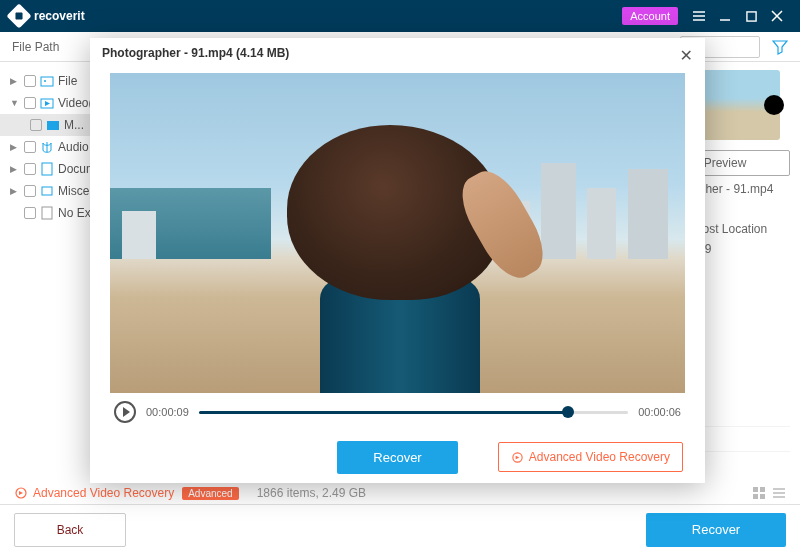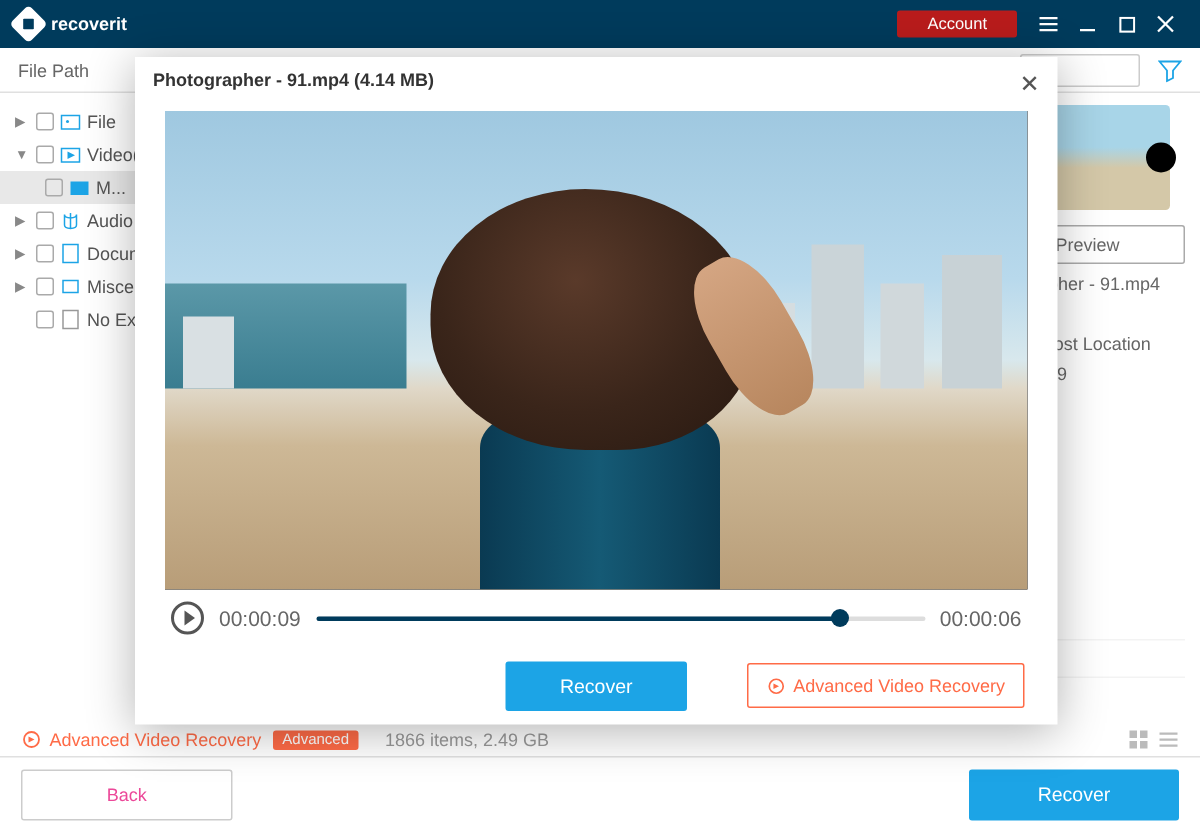--- a/index.html
+++ b/index.html
@@ -2,21 +2,21 @@
 <html><head>
 <meta charset="utf-8">
 <style>
 *{box-sizing:border-box;margin:0;padding:0;font-family:-apple-system,BlinkMacSystemFont,"Segoe UI",Arial,sans-serif;font-size:12px}
 body{width:800px;height:551px;overflow:hidden;background:#fff;position:relative}
 .titlebar{height:32px;background:#003b5c;display:flex;align-items:center;padding:0 10px;color:#fff}
 .logo{display:flex;align-items:center;gap:6px;font-size:15px;font-weight:700}
 .logo-icon{width:18px;height:18px;background:#fff;border-radius:3px;display:flex;align-items:center;justify-content:center;transform:rotate(45deg)}
 .logo-icon::before{content:"";width:10px;height:10px;background:#003b5c;clip-path:polygon(50% 0,100% 50%,50% 100%,0 50%)}
 .spacer{flex:1}
-.account-btn{background:#b91c1c;color:#fff;padding:3px 20px;border:none;border-radius:2px;font-size:11px;margin-right:8px;cursor:pointer}
+.account-btn{background:#d946ef;color:#fff;padding:3px 8px;border:none;border-radius:2px;font-size:11px;margin-right:8px;cursor:pointer}
 .win-btn{width:26px;height:26px;display:flex;align-items:center;justify-content:center;cursor:pointer;color:#fff}
 .toolbar{height:30px;border-bottom:1px solid #e0e0e0;display:flex;align-items:center;padding:0 12px;gap:12px;position:relative}
 .file-path{color:#666;font-size:12px}
 .search-box{margin-left:auto;width:80px;height:22px;border:1px solid #ccc;border-radius:2px}
 .filter-icon{width:16px;height:16px;color:#1ca4e6}
 .main{display:flex;height:420px}
 .sidebar{width:190px;border-right:1px solid #e0e0e0;padding:8px 0;overflow:hidden}
 .tree-item{display:flex;align-items:center;padding:4px 10px;gap:4px;font-size:11px;color:#555;white-space:nowrap}
 .tree-item.selected{background:#e8e8e8}
 .tree-arrow{width:10px;color:#888;font-size:9px}
@@ -29,21 +29,21 @@
 .file-row .nm{flex:0 0 160px}
 .file-row .sz{flex:0 0 80px}
 .file-row .tp{flex:0 0 60px}
 .file-row .dt{flex:0 0 80px}
 .status-row{display:flex;align-items:center;padding:4px 14px;gap:8px;font-size:11px}
 .avr-link{color:#ff6b47;display:flex;align-items:center;gap:5px}
 .avr-badge{background:#ff6b47;color:#fff;padding:1px 6px;border-radius:2px;font-size:10px}
 .item-count{color:#999;margin-left:10px}
 .view-icons{margin-left:auto;display:flex;gap:6px;color:#999}
 .footer{height:50px;border-top:1px solid #e0e0e0;display:flex;align-items:center;padding:0 14px;gap:10px}
-.btn-back{width:141px;height:34px;border:1px solid #ccc;background:#fff;color:#ec4899;border-radius:2px;cursor:pointer}
+.btn-back{width:112px;height:34px;border:1px solid #ccc;background:#fff;color:#7f1d1d;border-radius:2px;cursor:pointer}
 .btn-recover-main{width:140px;height:34px;background:#1ca4e6;color:#fff;border:none;border-radius:2px;margin-left:auto;cursor:pointer;font-size:13px}
 .right-panel{position:absolute;right:10px;top:70px;width:140px;font-size:11px;color:#666}
 .right-panel .thumb{width:120px;height:70px;background:linear-gradient(180deg,#a8d5e8 40%,#d4c8a8 60%);border-radius:3px;margin-bottom:10px;position:relative;margin-left:10px}
 .right-panel .thumb::after{content:"";position:absolute;right:-4px;top:50%;transform:translateY(-50%);width:20px;height:20px;background:#000;border-radius:50%}
 .preview-btn{border:1px solid #aaa;padding:5px 20px;border-radius:2px;margin:4px 0;text-align:center;margin-left:10px}
 .info-line{margin:6px 0;white-space:nowrap;overflow:hidden}
 
 .modal{position:absolute;left:90px;top:38px;width:615px;height:445px;background:#fff;box-shadow:0 4px 30px rgba(0,0,0,0.3);display:flex;flex-direction:column}
 .modal-head{display:flex;padding:8px 12px;gap:24px}
 .modal-title{font-size:12px;font-weight:600;color:#333}
@@ -52,21 +52,21 @@
 .sky{position:absolute;inset:0;background:linear-gradient(180deg,#9fc8e0 0%,#b8d9ec 35%,#d8e8ed 52%,#e0d8c8 58%,#cdb896 70%,#b89d78 100%)}
 .building{position:absolute;background:#d9e0e3;bottom:42%}
 .sea{position:absolute;left:0;bottom:42%;width:28%;height:22%;background:linear-gradient(180deg,#5b98a8,#3a7d90)}
 .person{position:absolute;left:26%;bottom:0;width:48%;height:88%}
 .hair{position:absolute;top:5%;left:10%;width:78%;height:62%;background:radial-gradient(ellipse at 45% 35%,#5a3a2a 0%,#3a251a 55%,#271810 100%);border-radius:48% 52% 42% 48%}
 .body{position:absolute;bottom:0;left:22%;width:58%;height:42%;background:linear-gradient(90deg,#0a3a52,#155a75 50%,#0a3a52);border-radius:20% 20% 0 0}
 .arm{position:absolute;top:20%;right:2%;width:20%;height:40%;background:linear-gradient(180deg,#d4a582,#b8875f);border-radius:40%;transform:rotate(-30deg)}
 .controls{height:38px;display:flex;align-items:center;padding:0 24px;gap:10px}
 .play-icon{width:22px;height:22px;border:2px solid #555;border-radius:50%;display:flex;align-items:center;justify-content:center;cursor:pointer}
 .play-icon::before{content:"";border-left:7px solid #555;border-top:5px solid transparent;border-bottom:5px solid transparent;margin-left:2px}
-.time{font-size:14px;color:#666}
+.time{font-size:11px;color:#666}
 .progress{flex:1;height:3px;background:#ddd;position:relative;border-radius:2px}
 .progress-fill{position:absolute;left:0;top:0;height:100%;width:86%;background:#003b5c;border-radius:2px}
 .progress-thumb{position:absolute;top:50%;left:86%;transform:translate(-50%,-50%);width:12px;height:12px;background:#003b5c;border-radius:50%}
 .modal-foot{height:52px;display:flex;align-items:center;justify-content:center;gap:14px;position:relative}
 .btn-recover{background:#1ca4e6;color:#fff;border:none;padding:9px 36px;border-radius:2px;font-size:13px;cursor:pointer}
 .btn-avr{position:absolute;right:22px;border:1px solid #ff6b47;color:#ff6b47;background:#fff;padding:7px 12px;border-radius:2px;font-size:11px;cursor:pointer;display:flex;align-items:center;gap:5px}
 svg{display:block}
 </style>
 </head>
 <body>

